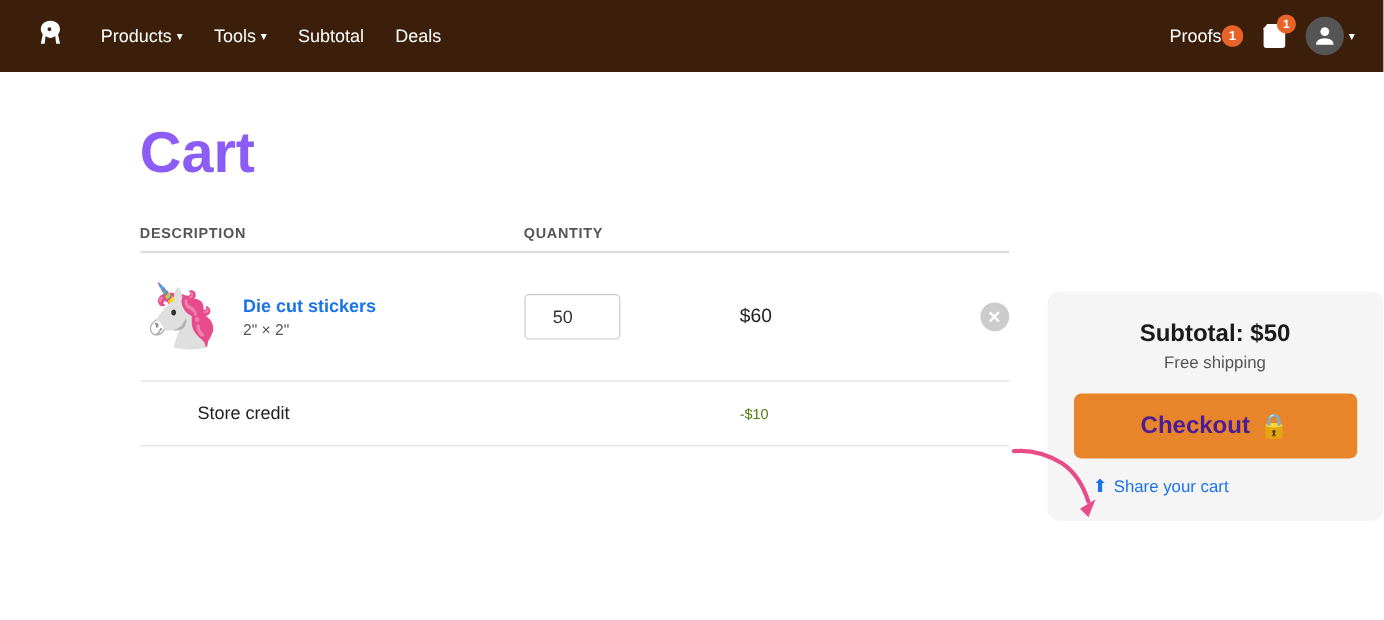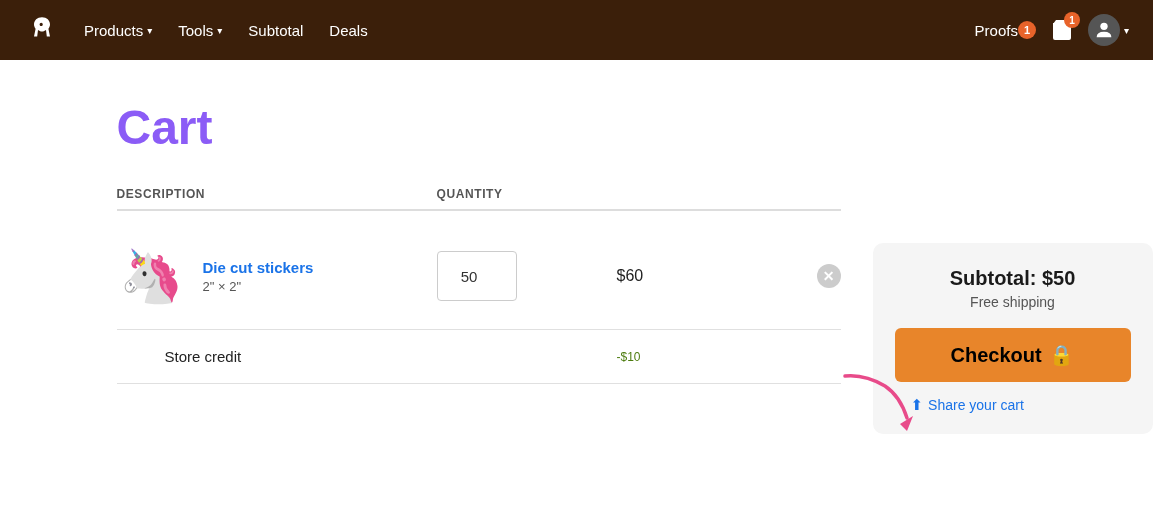--- a/index.html
+++ b/index.html
@@ -82,21 +82,21 @@
     }
 
     
     .main { max-width: 1000px; margin: 0 auto; padding: 40px 40px 60px; }
     h1 { font-size: 48px; font-weight: 800; color: #8b5cf6; margin-bottom: 32px; }
     .cart-header {
       display: grid;
       grid-template-columns: 320px 180px 180px;
       border-bottom: 2px solid #ddd;
       padding-bottom: 8px;
-      margin-bottom: 12px;
+      margin-bottom: 0;
     }
     .col-label {
       font-size: 12px;
       font-weight: 700;
       color: #555;
       letter-spacing: 0.05em;
       text-transform: uppercase;
     }
     .cart-row {
       display: grid;
@@ -117,21 +117,21 @@
       font-size: 15px;
       text-decoration: none;
     }
     .product-size {
       font-size: 13px;
       color: #555;
       margin-top: 2px;
     }
     .qty-input {
       width: 80px;
-      height: 50px;
+      height: 38px;
       border: 1px solid #ccc;
       border-radius: 4px;
       font-size: 15px;
       text-align: center;
       color: #333;
     }
     .price { font-size: 16px; color: #222; }
     .remove-btn {
       width: 24px; height: 24px;
       background: #ccc;
@@ -178,21 +178,21 @@
     }
     .shipping-line {
       font-size: 14px;
       color: #555;
       text-align: center;
       margin-bottom: 18px;
     }
     .checkout-btn {
       width: 100%;
       background: #e8852a;
-      color: #000000;
+      color: #4c1d95;
       border: none;
       border-radius: 6px;
       height: 54px;
       font-size: 20px;
       font-weight: 600;
       cursor: pointer;
       display: flex; align-items: center; justify-content: center; gap: 8px;
       margin-bottom: 14px;
     }
 

